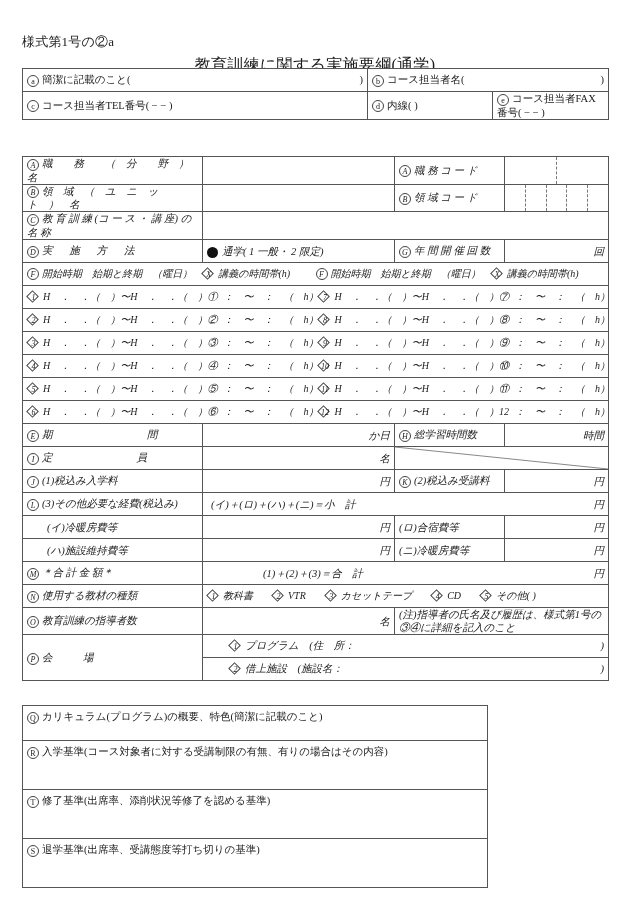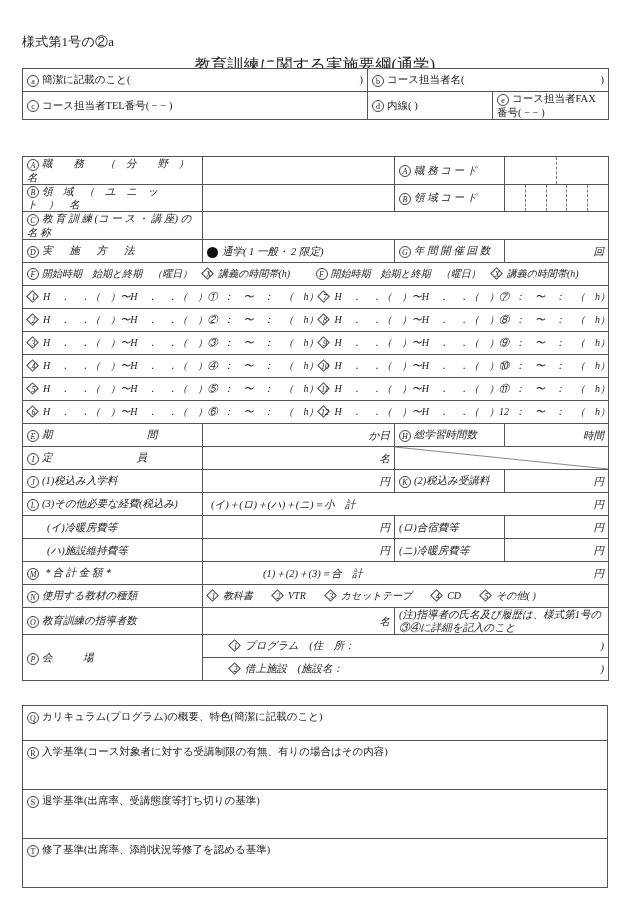--- a/index.html
+++ b/index.html
@@ -38,21 +38,21 @@
     top: 55px;
     text-align: center;
     font-size: 16px;
     letter-spacing: .3px;
   }
 
   table.blk {
     position: absolute;
     border-collapse: collapse;
     table-layout: fixed;
-    width: 586px;
+    width: 466px;
     left: 22px;
   }
   table.blk td {
     border: 1px solid #555;
     font-size: 10.5px;
     padding: 0 4px;
     height: 22px;
     vertical-align: middle;
     line-height: 1.25;
     background: #fff;
@@ -535,24 +535,24 @@
           <span class="circ">Q</span><span>カリキュラム(プログラム)の概要、特色(簡潔に記載のこと)</span>
         </td>
       </tr>
       <tr>
         <td class="tall">
           <span class="circ">R</span><span>入学基準(コース対象者に対する受講制限の有無、有りの場合はその内容)</span>
         </td>
       </tr>
       <tr>
         <td class="tall">
+          <span class="circ">T</span><span>修了基準(出席率、添削状況等修了を認める基準)</span>
+        </td>
+      </tr>
+      <tr>
+        <td class="tall">
           <span class="circ">S</span><span>退学基準(出席率、受講態度等打ち切りの基準)</span>
-        </td>
-      </tr>
-      <tr>
-        <td class="tall">
-          <span class="circ">T</span><span>修了基準(出席率、添削状況等修了を認める基準)</span>
         </td>
       </tr>
     </tbody>
   </table>
 
 </div>
 
 </body></html>

